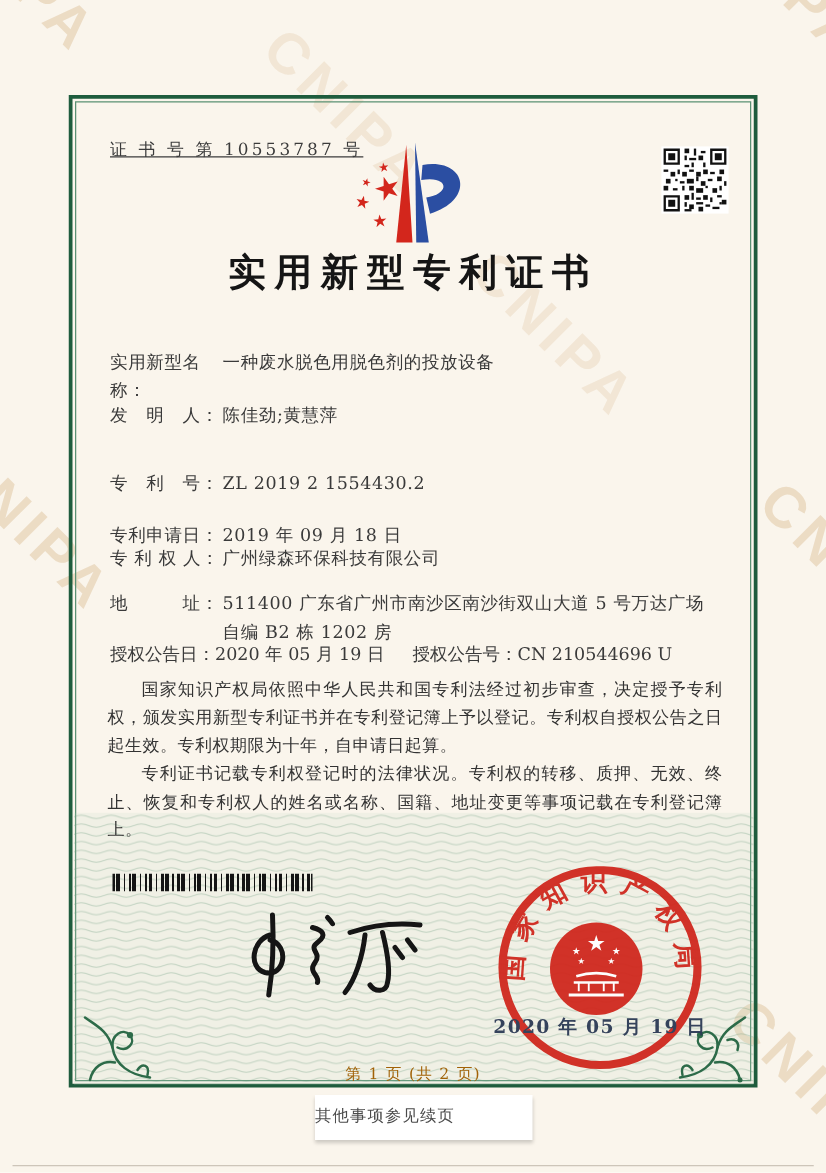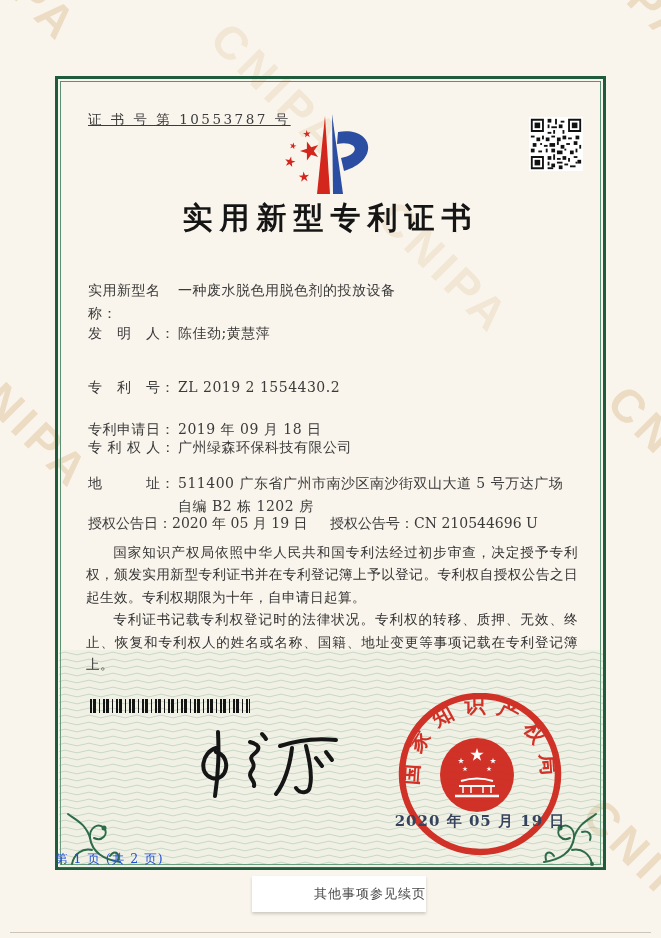--- a/index.html
+++ b/index.html
@@ -31,24 +31,24 @@
   .flourish{position:absolute;top:810px;pointer-events:none;}
   .flourish.right{left:542px;}
   .flourish.left{left:62px;transform:scaleX(-1);}
   .barcode{position:absolute;left:90px;top:699px;width:160px;height:14px;
            background:repeating-linear-gradient(90deg,#141414 0 2px,transparent 2px 3px,
            #141414 3px 6px,transparent 6px 9px,#141414 9px 10px,transparent 10px 13px);}
   .signer{position:absolute;left:92px;top:747px;font-family:"Liberation Sans",sans-serif;
           font-size:15px;color:#1d1d1d;letter-spacing:2px;line-height:30px;}
   .signature{position:absolute;left:188px;top:722px;}
   .seal{position:absolute;left:393px;top:693px;opacity:0.95;}
-  .pageno{position:absolute;left:55px;top:851px;width:551px;
-          font-size:12.5px;color:#1d4ed8;letter-spacing:1px;}
+  .pageno{position:absolute;left:55px;top:851px;width:551px;text-align:center;
+          font-size:12.5px;color:#a16207;letter-spacing:1px;}
   .tab{position:absolute;left:252px;top:876px;width:174px;height:36px;background:#ffffff;
-       box-shadow:0 2px 3px rgba(0,0,0,0.18);text-align:right;line-height:36px;
+       box-shadow:0 2px 3px rgba(0,0,0,0.18);text-align:left;line-height:36px;
        font-size:13px;color:#4a4a4a;letter-spacing:1px;}
   .page-edge{position:absolute;left:10px;right:10px;bottom:5px;height:1px;background:rgba(150,140,125,0.45);}
 </style>
 </head>
 <body>
 
 <div class="page">
 
   <div class="wm" style="left:-70px;top:-52px;">CNIPA</div>
   <div class="wm" style="left:545px;top:-45px;">CNIPA</div>

